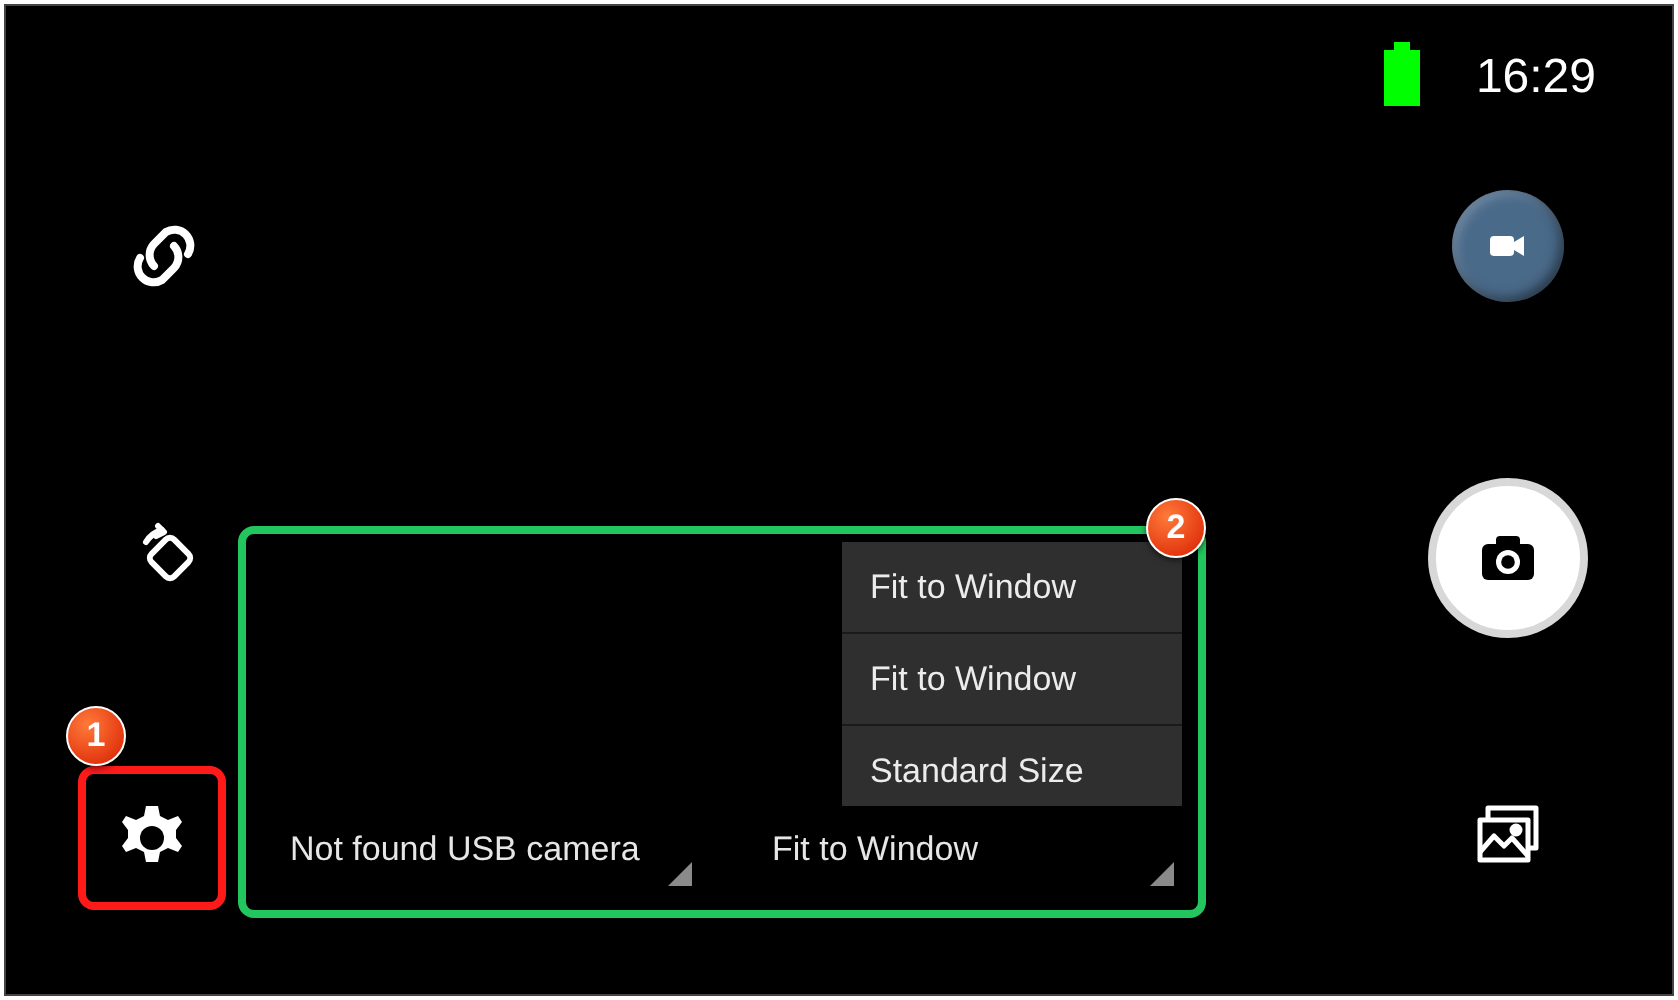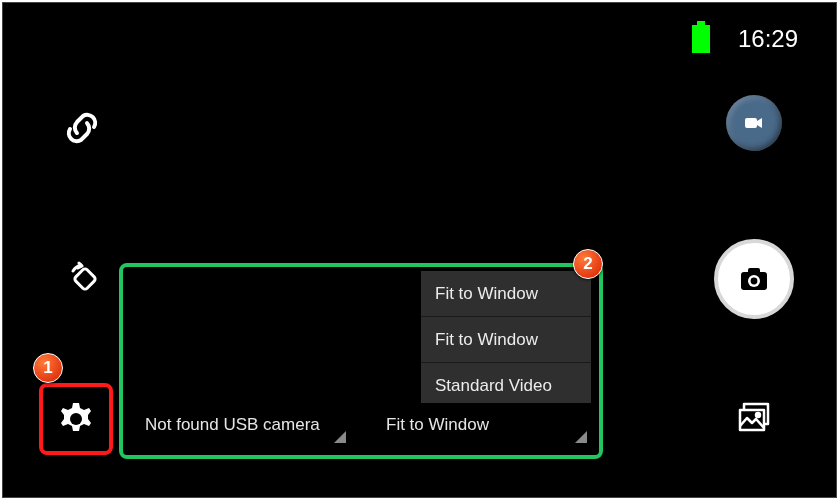--- a/index.html
+++ b/index.html
@@ -90,21 +90,21 @@
   </div>
 
   <div class="badge badge1">1</div>
   <div class="badge badge2">2</div>
 
   <div class="panel">
 
     <div class="dropdown">
       <div class="dropdown-item">Fit to Window</div>
       <div class="dropdown-item">Fit to Window</div>
-      <div class="dropdown-item">Standard Video</div>
+      <div class="dropdown-item">Standard Size</div>
     </div>
 
     <div class="spinners">
       <div class="spinner">
         <span>Not found USB camera</span>
         <div class="tri"></div>
       </div>
       <div class="spinner">
         <span>Fit to Window</span>
         <div class="tri"></div>

